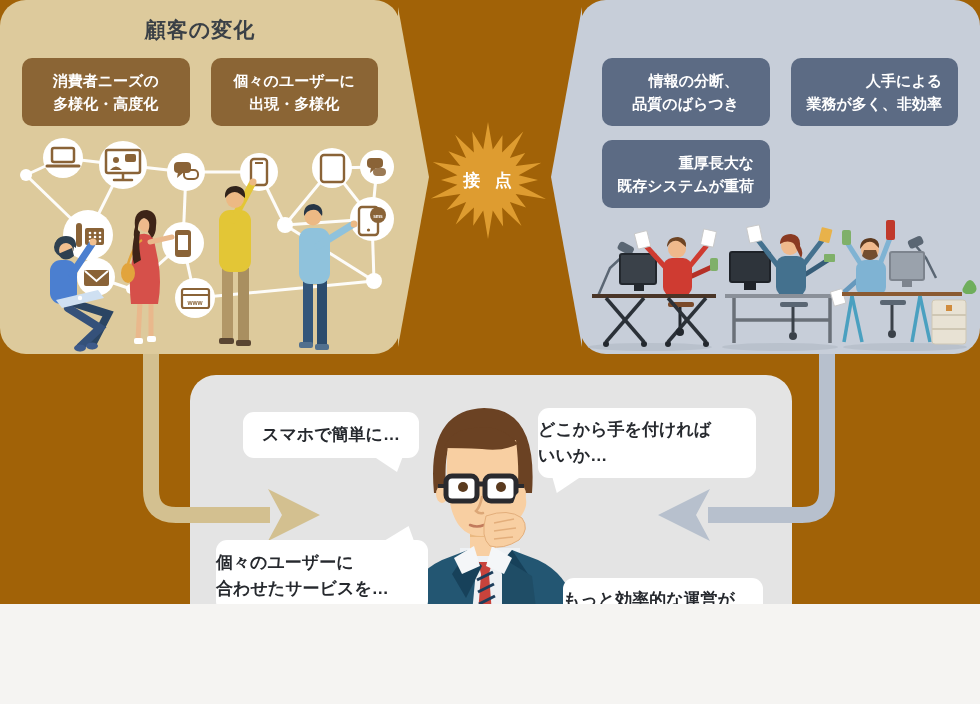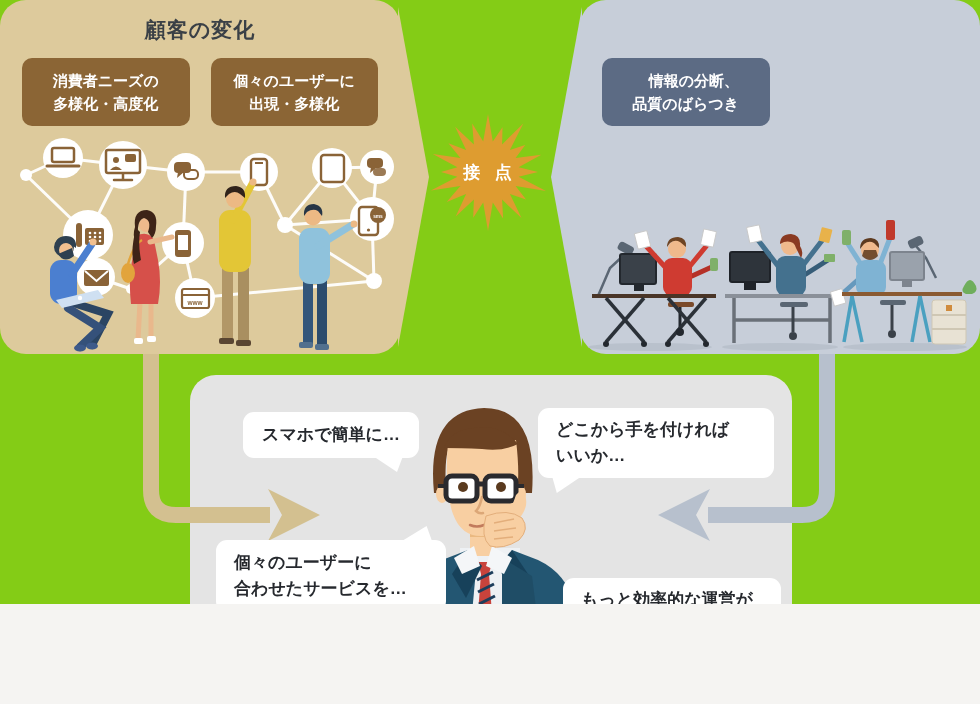--- a/index.html
+++ b/index.html
@@ -1,44 +1,44 @@
 <!DOCTYPE html>
 <html><head>
 <meta charset="utf-8">
 <style>
   html,body{margin:0;padding:0;}
   body{background:#f5f4f2;font-family:"Liberation Sans","DejaVu Sans",sans-serif;}
-  .canvas{position:relative;width:980px;height:604px;background:#84cc16;overflow:hidden;}
+  .canvas{position:relative;width:980px;height:604px;background:#a16207;overflow:hidden;}
   .panel{position:absolute;top:0;width:400px;height:354px;border-radius:26px;}
   .panel-left{left:0;background:#ddca9c;}
   .panel-right{left:580px;background:#c7ced9;}
   .pointer{position:absolute;top:0;width:31px;height:354px;}
   .pointer-left{left:398px;background:#ddca9c;clip-path:polygon(0 2%,100% 50%,0 98%);}
   .pointer-right{left:551px;background:#c7ced9;clip-path:polygon(100% 2%,0 50%,100% 98%);}
   .panel-title{position:absolute;top:16px;left:0;width:100%;text-align:center;
     font-size:21px;font-weight:700;color:#3a4046;letter-spacing:1px;}
   .boxes{position:absolute;left:22px;right:22px;top:58px;display:grid;
     grid-template-columns:1fr 1fr;gap:14px 21px;}
   .box{height:68px;border-radius:10px;display:flex;align-items:center;justify-content:center;
     color:#fff;font-size:15px;font-weight:700;line-height:1.55;text-align:center;white-space:pre-line;}
   .panel-left .box{background:#8b6535;}
   .panel-right .box{background:#5c6b84;text-align:right;}
   .illo{position:absolute;left:0;display:block;}
   .bottom-panel{position:absolute;left:190px;top:375px;width:602px;height:325px;
     background:#e4e4e4;border-radius:26px;}
-  .starburst{position:absolute;left:426px;top:109px;width:124px;height:126px;}
+  .starburst{position:absolute;left:426px;top:117px;width:124px;height:126px;}
   .starburst svg{display:block;}
   .burst-label{font-size:17px;font-weight:700;fill:#fff;letter-spacing:5px;}
   .arrow-svg{position:absolute;}
   .bubble{position:absolute;background:#fff;border-radius:11px;color:#26292e;
     font-size:17px;font-weight:700;line-height:1.55;display:flex;align-items:center;
     white-space:pre-line;}
   .bubble .tail{position:absolute;background:#fff;}
   .bubble-center{justify-content:center;text-align:center;}
-  .bubble-left{padding-left:18px;}
+  .bubble-left{}
   .b1{left:243px;top:412px;width:176px;height:46px;}
   .b1 .tail{bottom:-14px;right:16px;width:30px;height:16px;clip-path:polygon(0 0,100% 0,80% 100%);}
   .b2{left:538px;top:408px;width:218px;height:70px;}
   .b2 .tail{bottom:-15px;left:14px;width:30px;height:17px;clip-path:polygon(0 0,100% 0,16% 100%);}
   .b3{left:216px;top:540px;width:212px;height:72px;}
   .b3 .tail{top:-14px;right:14px;width:30px;height:15px;clip-path:polygon(0 100%,100% 100%,82% 0);}
   .b4{left:563px;top:578px;width:200px;height:70px;}
   .b4 .tail{bottom:-16px;left:2px;width:26px;height:18px;clip-path:polygon(0 0,100% 0,12% 100%);}
   .b5{left:565px;top:636px;width:166px;height:44px;}
   .b5 .tail{left:-13px;top:7px;width:14px;height:20px;clip-path:polygon(100% 0,100% 100%,0 35%);}
@@ -215,20 +215,24 @@
         <path d="M304,84 Q303,72 314,72 Q324,74 322,84 L318,79 Q313,76 307,80 Z" fill="#273646"></path>
       </g>
     </svg>
   </div>
 
   <div class="pointer pointer-right"></div>
   <div class="panel panel-right">
     <div class="boxes">
       <div class="box">情報の分断、
 品質のばらつき</div>
+      <div class="box">人手による
+業務が多く、非効率</div>
+      <div class="box">重厚長大な
+既存システムが重荷</div>
     </div>
     <svg class="illo" style="top:216px" width="400" height="137" viewBox="0 0 400 137">
       <g>
         <ellipse cx="70" cy="131" rx="62" ry="4" fill="#b9c1cc"></ellipse>
         <path d="M18,80 L30,52 L45,38" fill="none" stroke="#5a6673" stroke-width="2.5"></path>
         <rect x="38" y="28" width="16" height="9" rx="3" fill="#5a6673" transform="rotate(28 46 32)"></rect>
         <rect x="12" y="78" width="16" height="3" rx="1.5" fill="#5a6673"></rect>
         <rect x="40" y="38" width="36" height="30" rx="2" fill="#3a4149" stroke="#23282e" stroke-width="2"></rect>
         <rect x="54" y="68" width="10" height="7" fill="#23282e"></rect>
         <line x1="86" y1="52" x2="66" y2="30" stroke="#cf3b31" stroke-width="5" stroke-linecap="round"></line>

